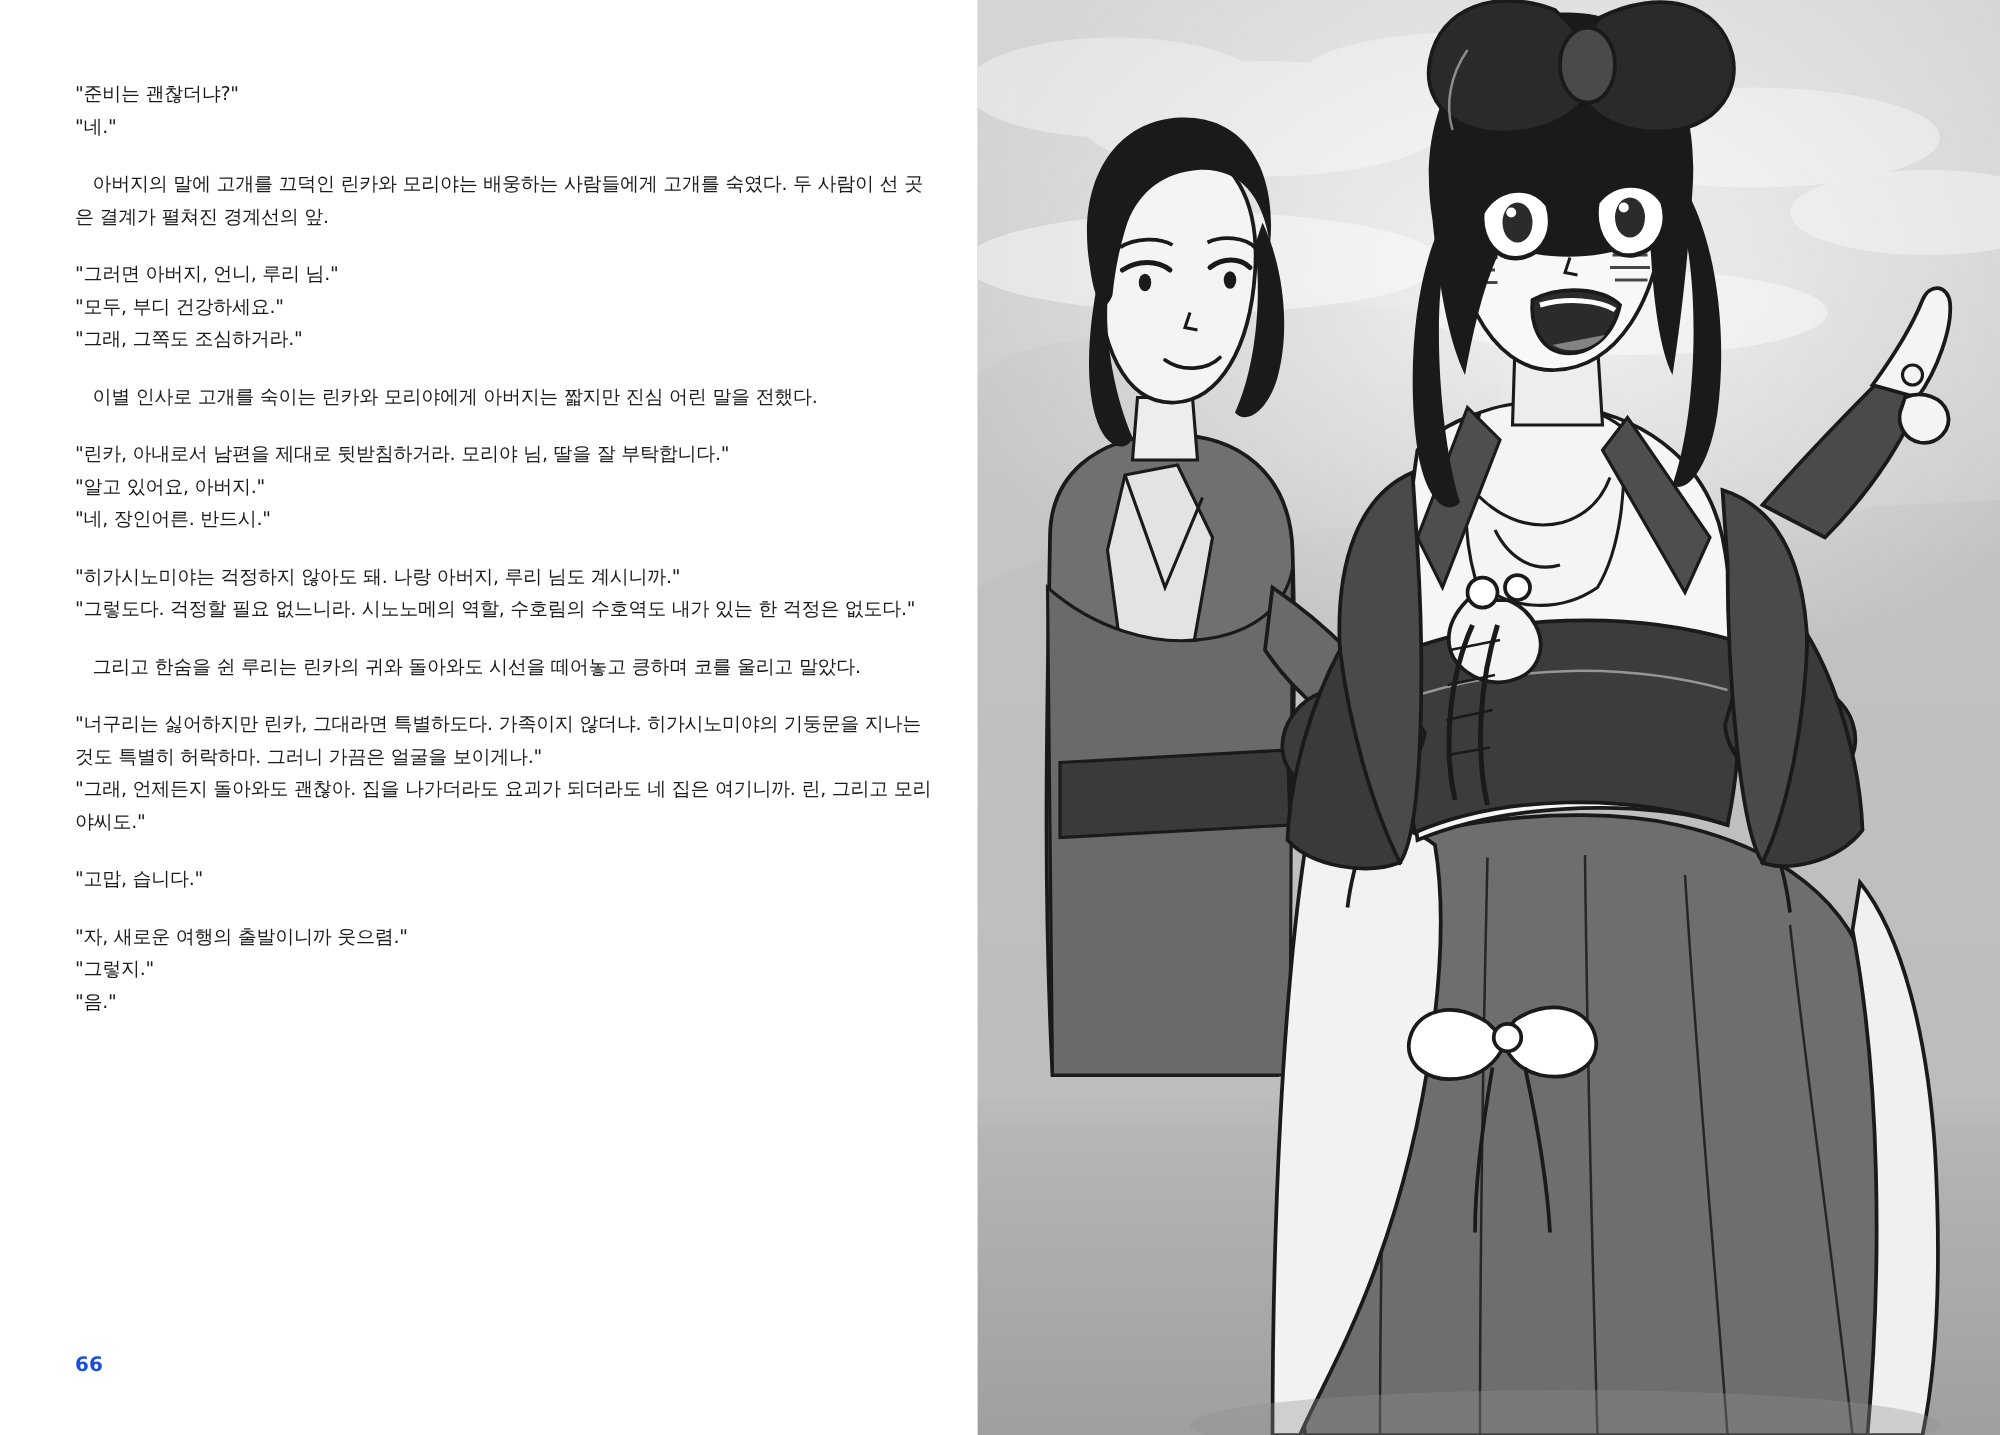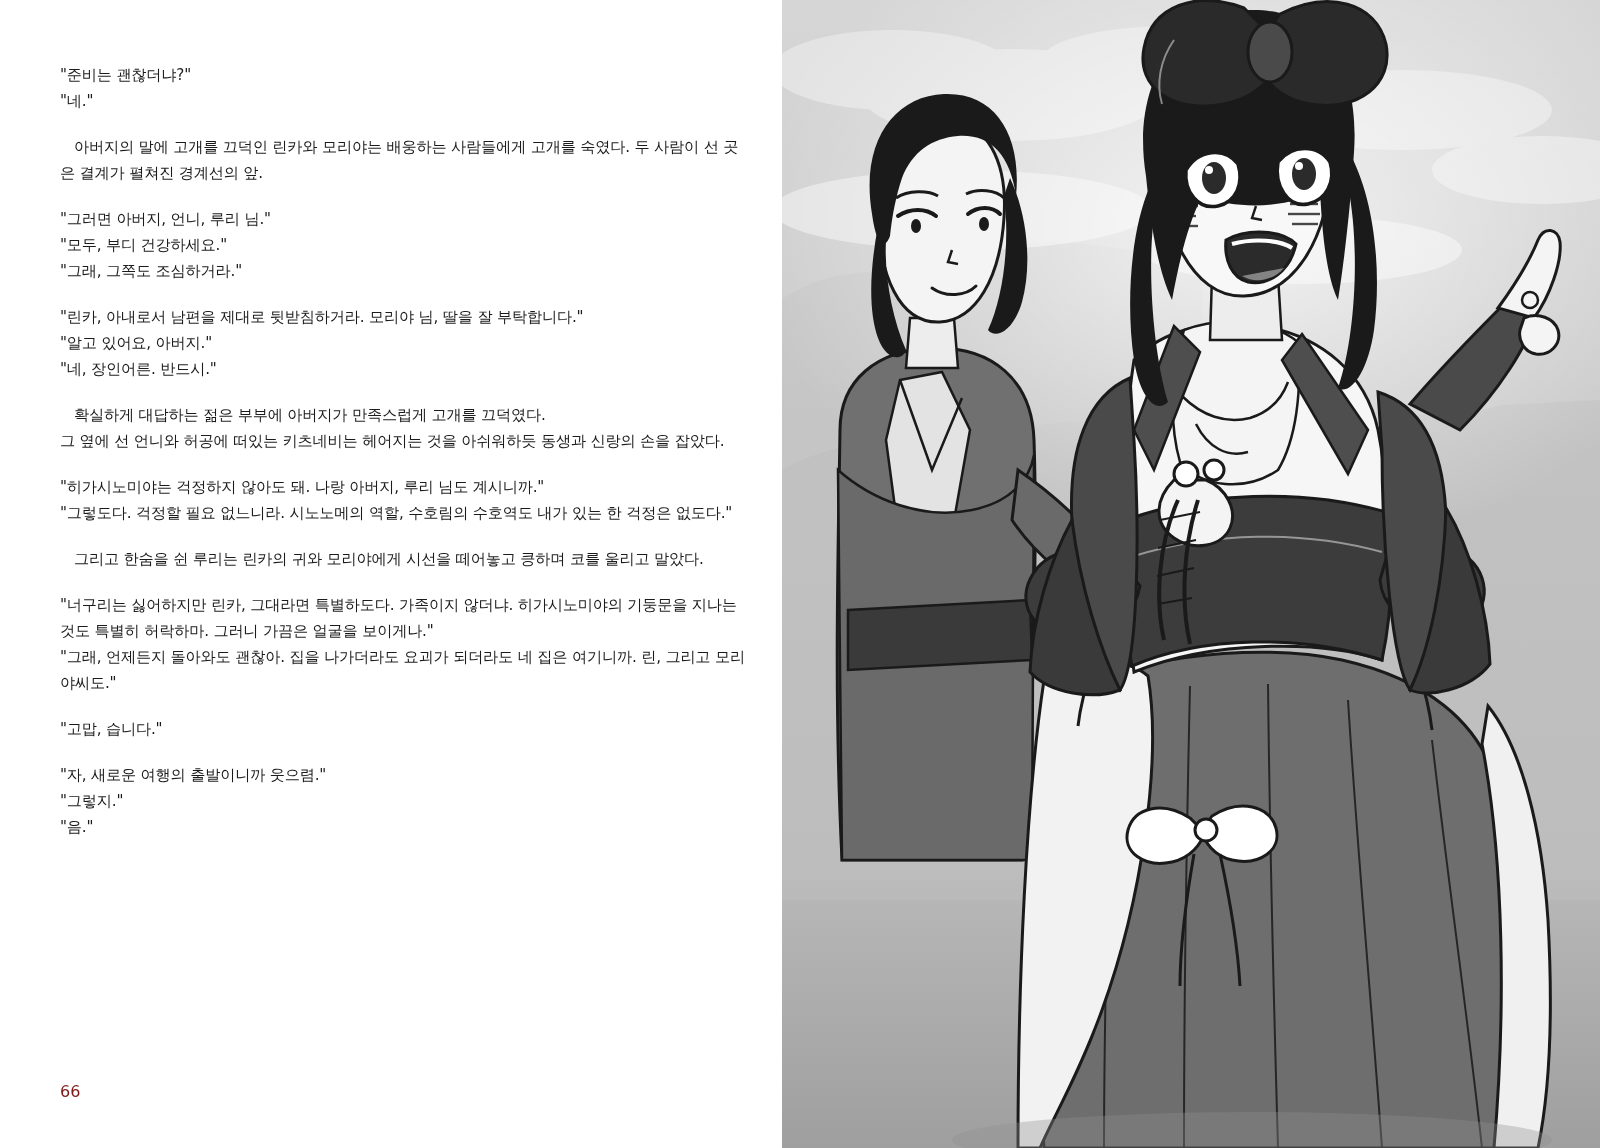--- a/index.html
+++ b/index.html
@@ -39,22 +39,22 @@
     white-space: pre-wrap;
   }
   .para.indent {
     text-indent: 14px;
   }
   .page-number {
     position: absolute;
     left: 60px;
     top: 1082px;
     font-size: 16px;
-    font-weight: normal;
-    color: #7f1d1d;
+    font-weight: bold;
+    color: #1d4ed8;
   }
 
   
   .art-page {
     position: absolute;
     left: 782px;
     top: 0;
     width: 818px;
     height: 1148px;
     overflow: hidden;
@@ -68,28 +68,27 @@
 <div class="page">
 
   <div class="text-page">
     <div class="body-text">
       <p class="para">"준비는 괜찮더냐?"
 "네."</p>
       <p class="para indent">아버지의 말에 고개를 끄덕인 린카와 모리야는 배웅하는 사람들에게 고개를 숙였다. 두 사람이 선 곳은 결계가 펼쳐진 경계선의 앞.</p>
       <p class="para">"그러면 아버지, 언니, 루리 님."
 "모두, 부디 건강하세요."
 "그래, 그쪽도 조심하거라."</p>
+      <p class="para indent">이별 인사로 고개를 숙이는 린카와 모리야에게 아버지는 짧지만 진심 어린 말을 전했다.</p>
       <p class="para">"린카, 아내로서 남편을 제대로 뒷받침하거라. 모리야 님, 딸을 잘 부탁합니다."
 "알고 있어요, 아버지."
 "네, 장인어른. 반드시."</p>
-      <p class="para indent">확실하게 대답하는 젊은 부부에 아버지가 만족스럽게 고개를 끄덕였다.
-그 옆에 선 언니와 허공에 떠있는 키츠네비는 헤어지는 것을 아쉬워하듯 동생과 신랑의 손을 잡았다.</p>
       <p class="para">"히가시노미야는 걱정하지 않아도 돼. 나랑 아버지, 루리 님도 계시니까."
 "그렇도다. 걱정할 필요 없느니라. 시노노메의 역할, 수호림의 수호역도 내가 있는 한 걱정은 없도다."</p>
-      <p class="para indent">그리고 한숨을 쉰 루리는 린카의 귀와 모리야에게 시선을 떼어놓고 킁하며 코를 울리고 말았다.</p>
+      <p class="para indent">그리고 한숨을 쉰 루리는 린카의 귀와 돌아와도 시선을 떼어놓고 킁하며 코를 울리고 말았다.</p>
       <p class="para">"너구리는 싫어하지만 린카, 그대라면 특별하도다. 가족이지 않더냐. 히가시노미야의 기둥문을 지나는 것도 특별히 허락하마. 그러니 가끔은 얼굴을 보이게나."
 "그래, 언제든지 돌아와도 괜찮아. 집을 나가더라도 요괴가 되더라도 네 집은 여기니까. 린, 그리고 모리야씨도."</p>
       <p class="para">"고맙, 습니다."</p>
       <p class="para">"자, 새로운 여행의 출발이니까 웃으렴."
 "그렇지."
 "음."</p>
     </div>
     <div class="page-number">66</div>
   </div>
 

